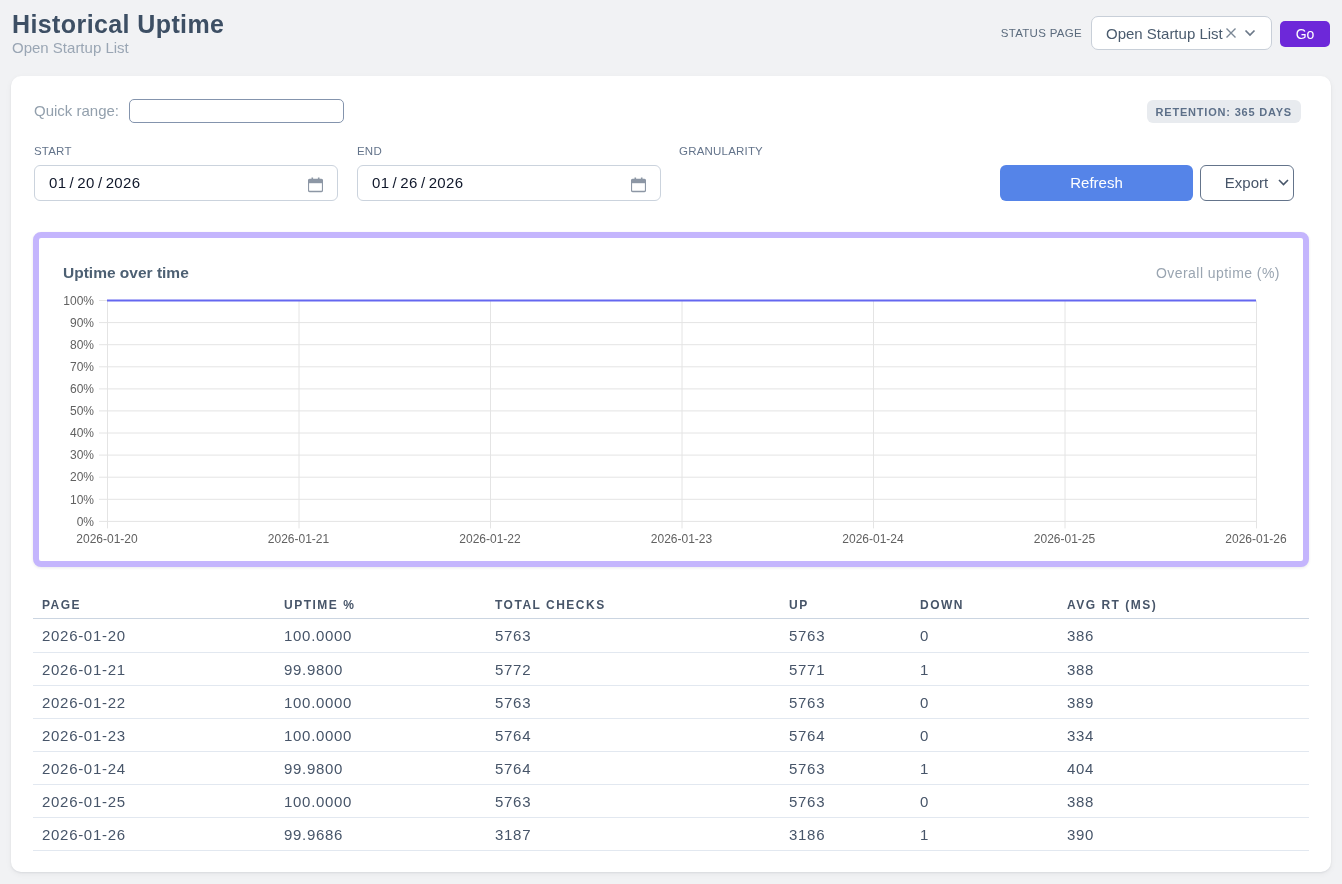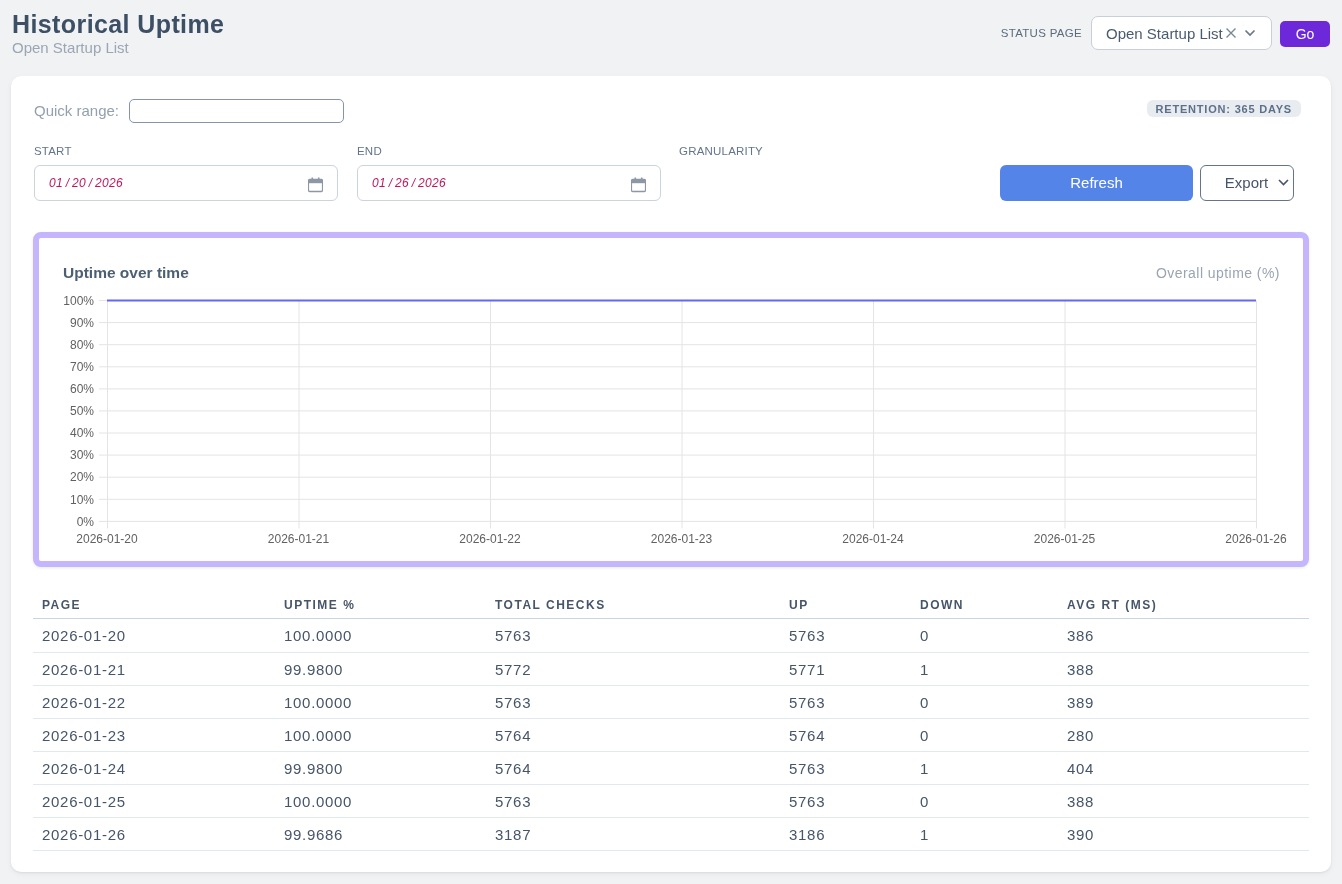--- a/index.html
+++ b/index.html
@@ -18,26 +18,26 @@
 .go-btn { width:50px; height:26px; margin-left:8px; margin-top:1px; background:#6d28d9; border-radius:5px; color:#fff; font-size:14px; display:flex; align-items:center; justify-content:center; }
 
 
 .card { position:absolute; left:11px; top:76px; width:1320px; height:796px; background:#fff; border-radius:10px; box-shadow:0 1px 2px rgba(16,24,40,.07), 0 2px 6px rgba(16,24,40,.05); }
 
 
 .qr-label { position:absolute; left:23px; top:26px; font-size:15px; color:#93a0ad; }
 .qr-group { position:absolute; left:118px; top:22.5px; height:24px; display:flex; border:1px solid #8494ad; border-radius:5px; overflow:hidden; }
 .qr-btn { height:100%; display:flex; align-items:center; justify-content:center; font-size:13px; color:#5a6b80; background:#fff; border-left:1px solid #8494ad;margin-top:28px; }
 .qr-btn:first-child { border-left:none; }
-.badge { position:absolute; right:30px; top:24px; height:17px; background:#e8ebef; border-radius:6px; display:flex; align-items:center; padding:0 9px; font-size:11px; font-weight:bold; letter-spacing:0.8px; color:#5d7089; }
+.badge { position:absolute; right:30px; top:24px; height:23px; background:#e8ebef; border-radius:6px; display:flex; align-items:center; padding:0 9px; font-size:11px; font-weight:bold; letter-spacing:0.8px; color:#5d7089; }
 
 
 .f-label { position:absolute; font-size:11.5px; letter-spacing:0.2px; color:#64748b; top:69px; }
 .f-box { position:absolute; top:88.5px; height:36.5px; background:#fff; border:1px solid #cbd3dd; border-radius:6px; display:flex; align-items:center; }
-.f-box .val { font-size:12px; color:#be185d;font-style:italic; }
+.f-box .val { font-size:15px; color:#0f172a; }
 .f-box svg.cal { margin-top:4px; }
 #start-box, #end-box { padding:0 14px 0 14px; justify-content:space-between; }
 #start-box .val, #end-box .val { letter-spacing:0.3px; }
 #gran-box { padding:0 17px 0 10px; justify-content:space-between; }
 #gran-box .val { letter-spacing:0.45px; }
 .refresh-btn { position:absolute; left:989px; top:88.5px; width:193px; height:36.5px; background:#5584e8; border-radius:6px; color:#fff; font-size:15px; display:flex; align-items:center; justify-content:center; }
 .export-btn { position:absolute; left:1189px; top:88.5px; width:94px; height:36.5px; background:#fff; border:1px solid #64748b; border-radius:6px; color:#475569; font-size:15px; display:flex; align-items:center; justify-content:center; gap:10px;padding-left:20px; }
 
 
 .chart-card { position:absolute; left:22px; top:155.5px; width:1276px; height:335px; background:#fff; border:6px solid #c4b5fd; border-radius:8px; box-shadow:0 1px 3px rgba(16,24,40,.09); }
@@ -197,21 +197,21 @@
             <td>5763</td>
             <td>0</td>
             <td>389</td>
           </tr>
         <tr>
             <td>2026-01-23</td>
             <td>100.0000</td>
             <td>5764</td>
             <td>5764</td>
             <td>0</td>
-            <td>280</td>
+            <td>334</td>
           </tr>
         <tr>
             <td>2026-01-24</td>
             <td>99.9800</td>
             <td>5764</td>
             <td>5763</td>
             <td>1</td>
             <td>404</td>
           </tr>
         <tr>

